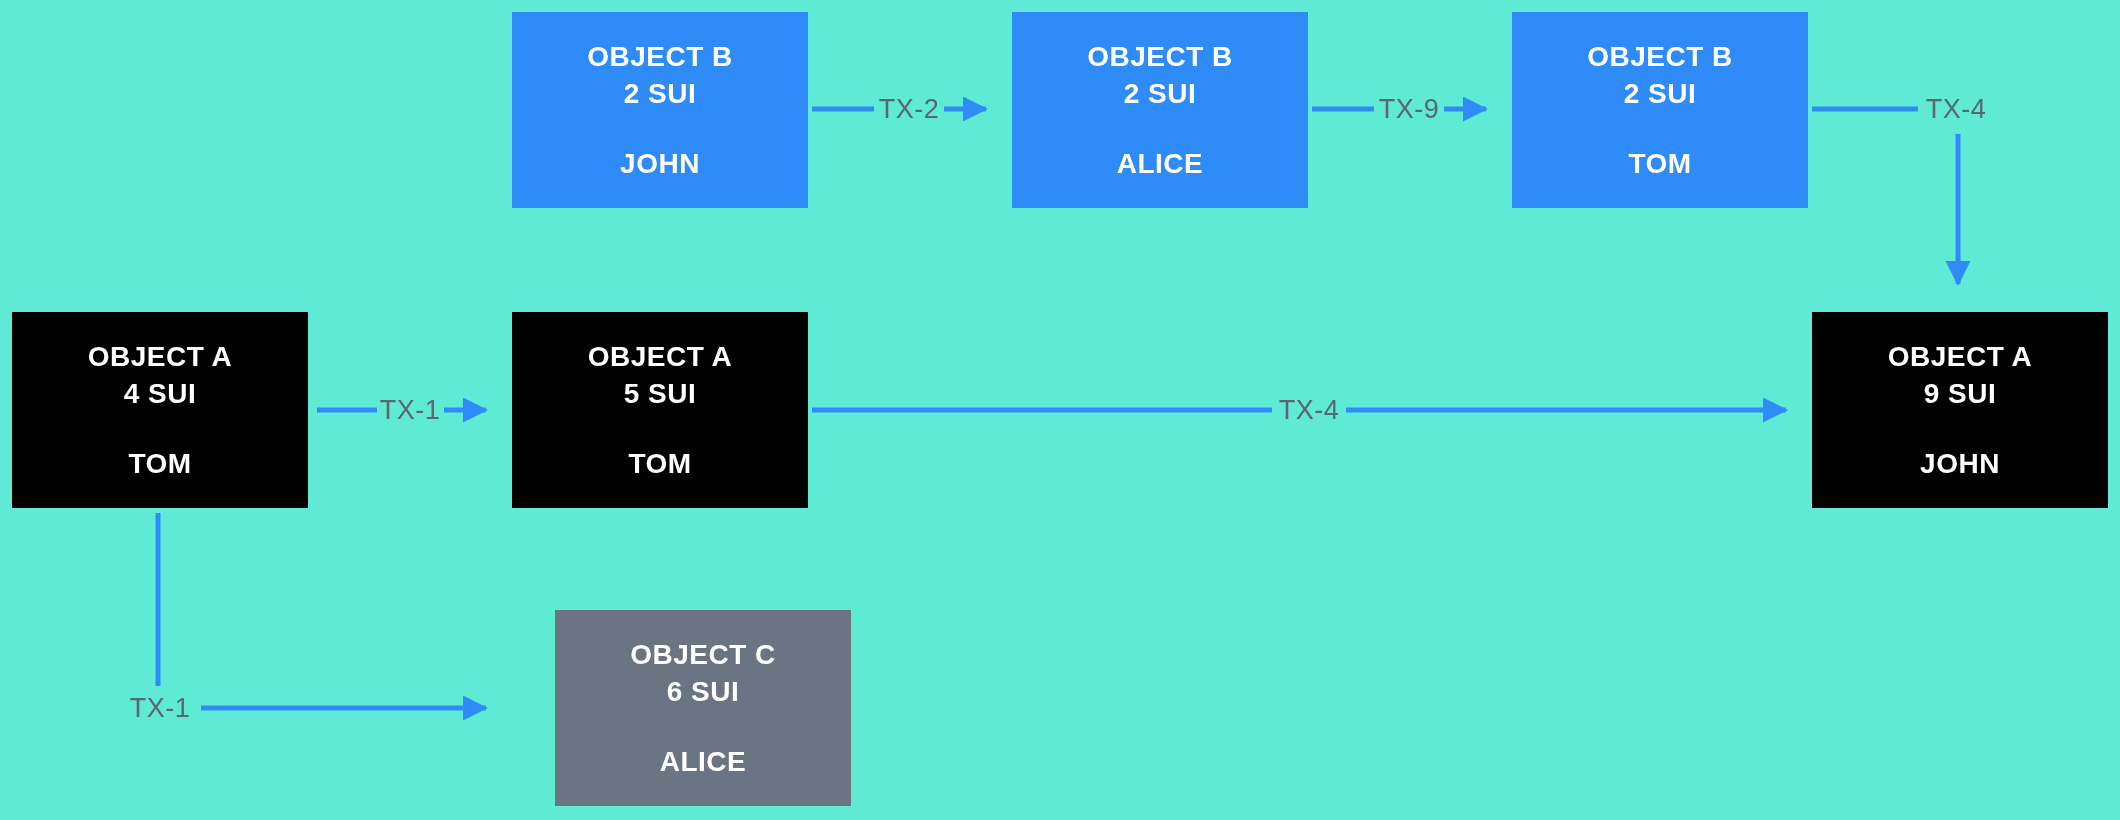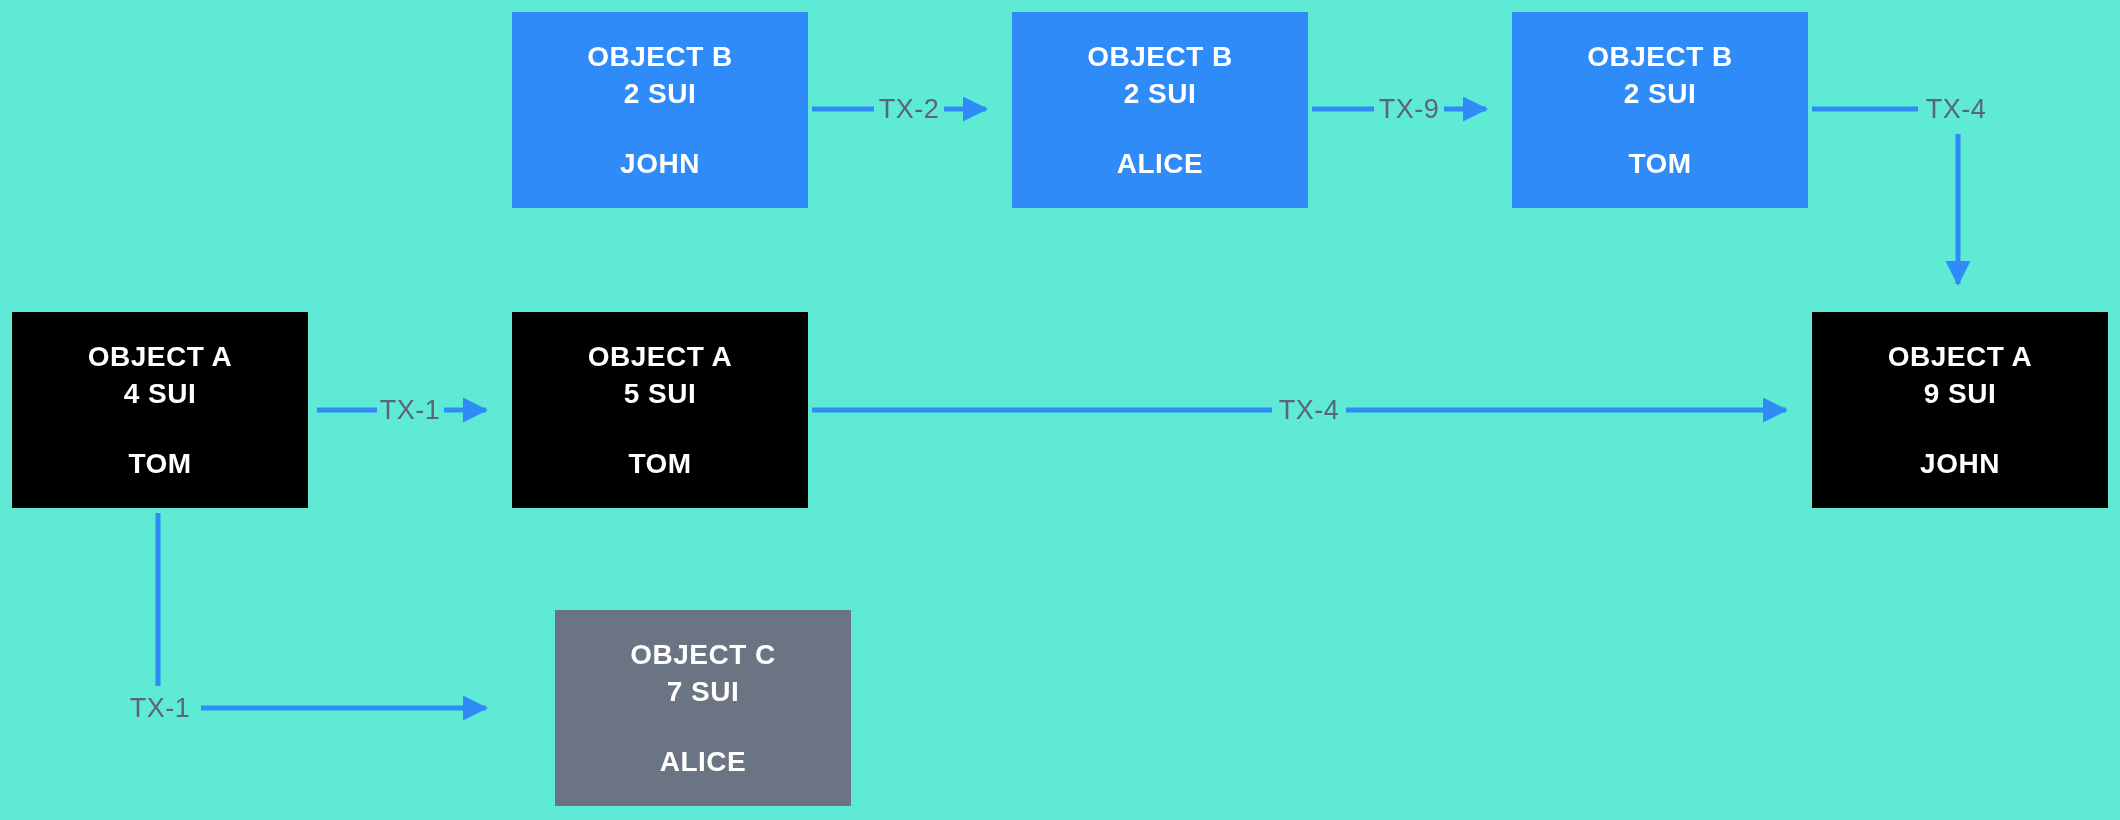--- a/index.html
+++ b/index.html
@@ -88,21 +88,21 @@
   </div>
 
   <div class="node node-black" style="left:1812px; top:312px;">
     <div class="node-line">OBJECT A</div>
     <div class="node-line">9 SUI</div>
     <div class="node-line node-owner">JOHN</div>
   </div>
 
   <div class="node node-gray" style="left:512px; top:610px;margin-left:43px;">
     <div class="node-line">OBJECT C</div>
-    <div class="node-line">7 SUI</div>
+    <div class="node-line">6 SUI</div>
     <div class="node-line node-owner">ALICE</div>
   </div>
 
   <svg class="arrows" viewBox="0 0 2120 820">
     <defs>
       <marker id="ah" markerWidth="6" markerHeight="6" refX="4.6" refY="2.5" orient="auto" markerUnits="strokeWidth">
         <path d="M0,0 L5,2.5 L0,5 Z" fill="#2f8bf7"></path>
       </marker>
     </defs>
     <g stroke="#2f8bf7" stroke-width="5" fill="none">

